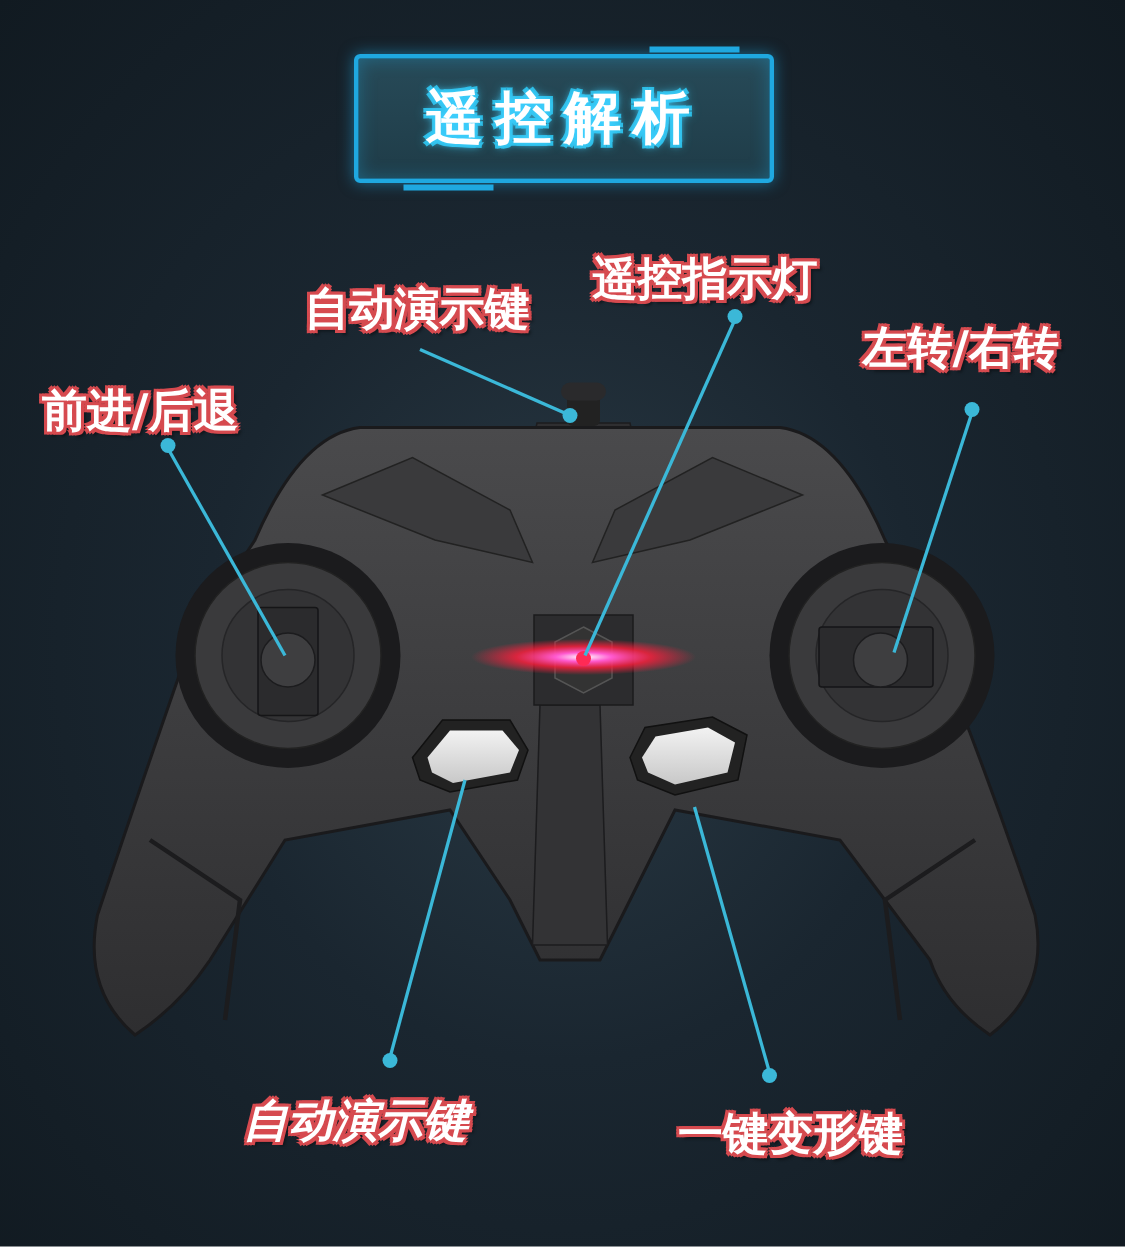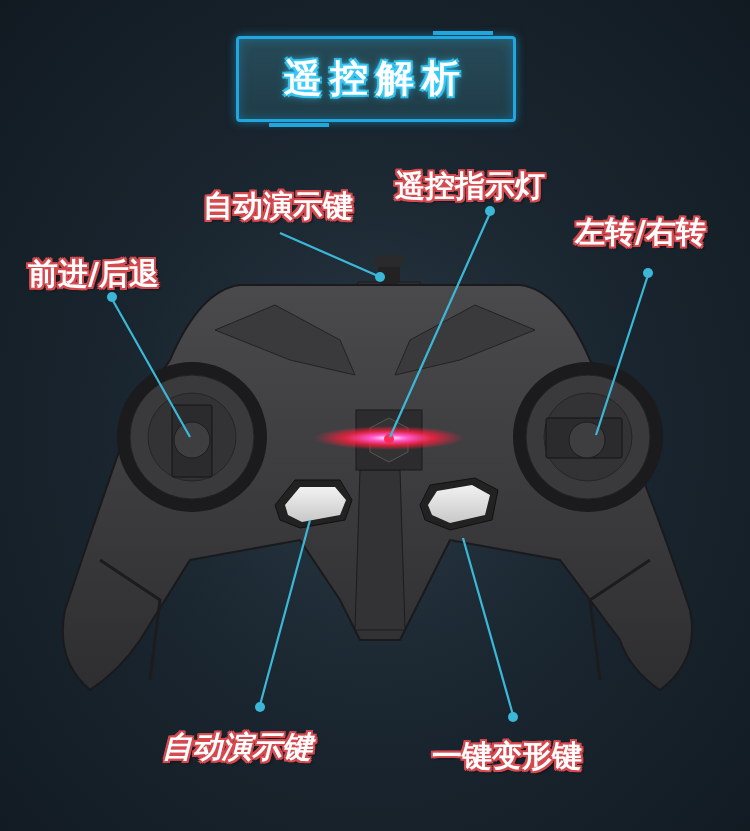--- a/index.html
+++ b/index.html
@@ -122,13 +122,13 @@
     <line x1="463" y1="538" x2="513" y2="715"></line>
       <circle cx="513" cy="717" r="5" stroke="none"></circle>
   </g>
 </svg>
 
 <div class="label" style="left:203px;top:186px;">自动演示键</div>
 <div class="label" style="left:395px;top:166px;font-family:Liberation Serif, serif;">遥控指示灯</div>
 <div class="label" style="left:28px;top:254px;">前进/后退</div>
 <div class="label" style="left:575px;top:212px;">左转/右转</div>
 <div class="label" style="left:162px;top:727px;font-style:italic;">自动演示键</div>
-<div class="label" style="left:432px;top:736px;">一键变形键</div>
+<div class="label" style="left:452px;top:736px;">一键变形键</div>
 
 </body></html>

